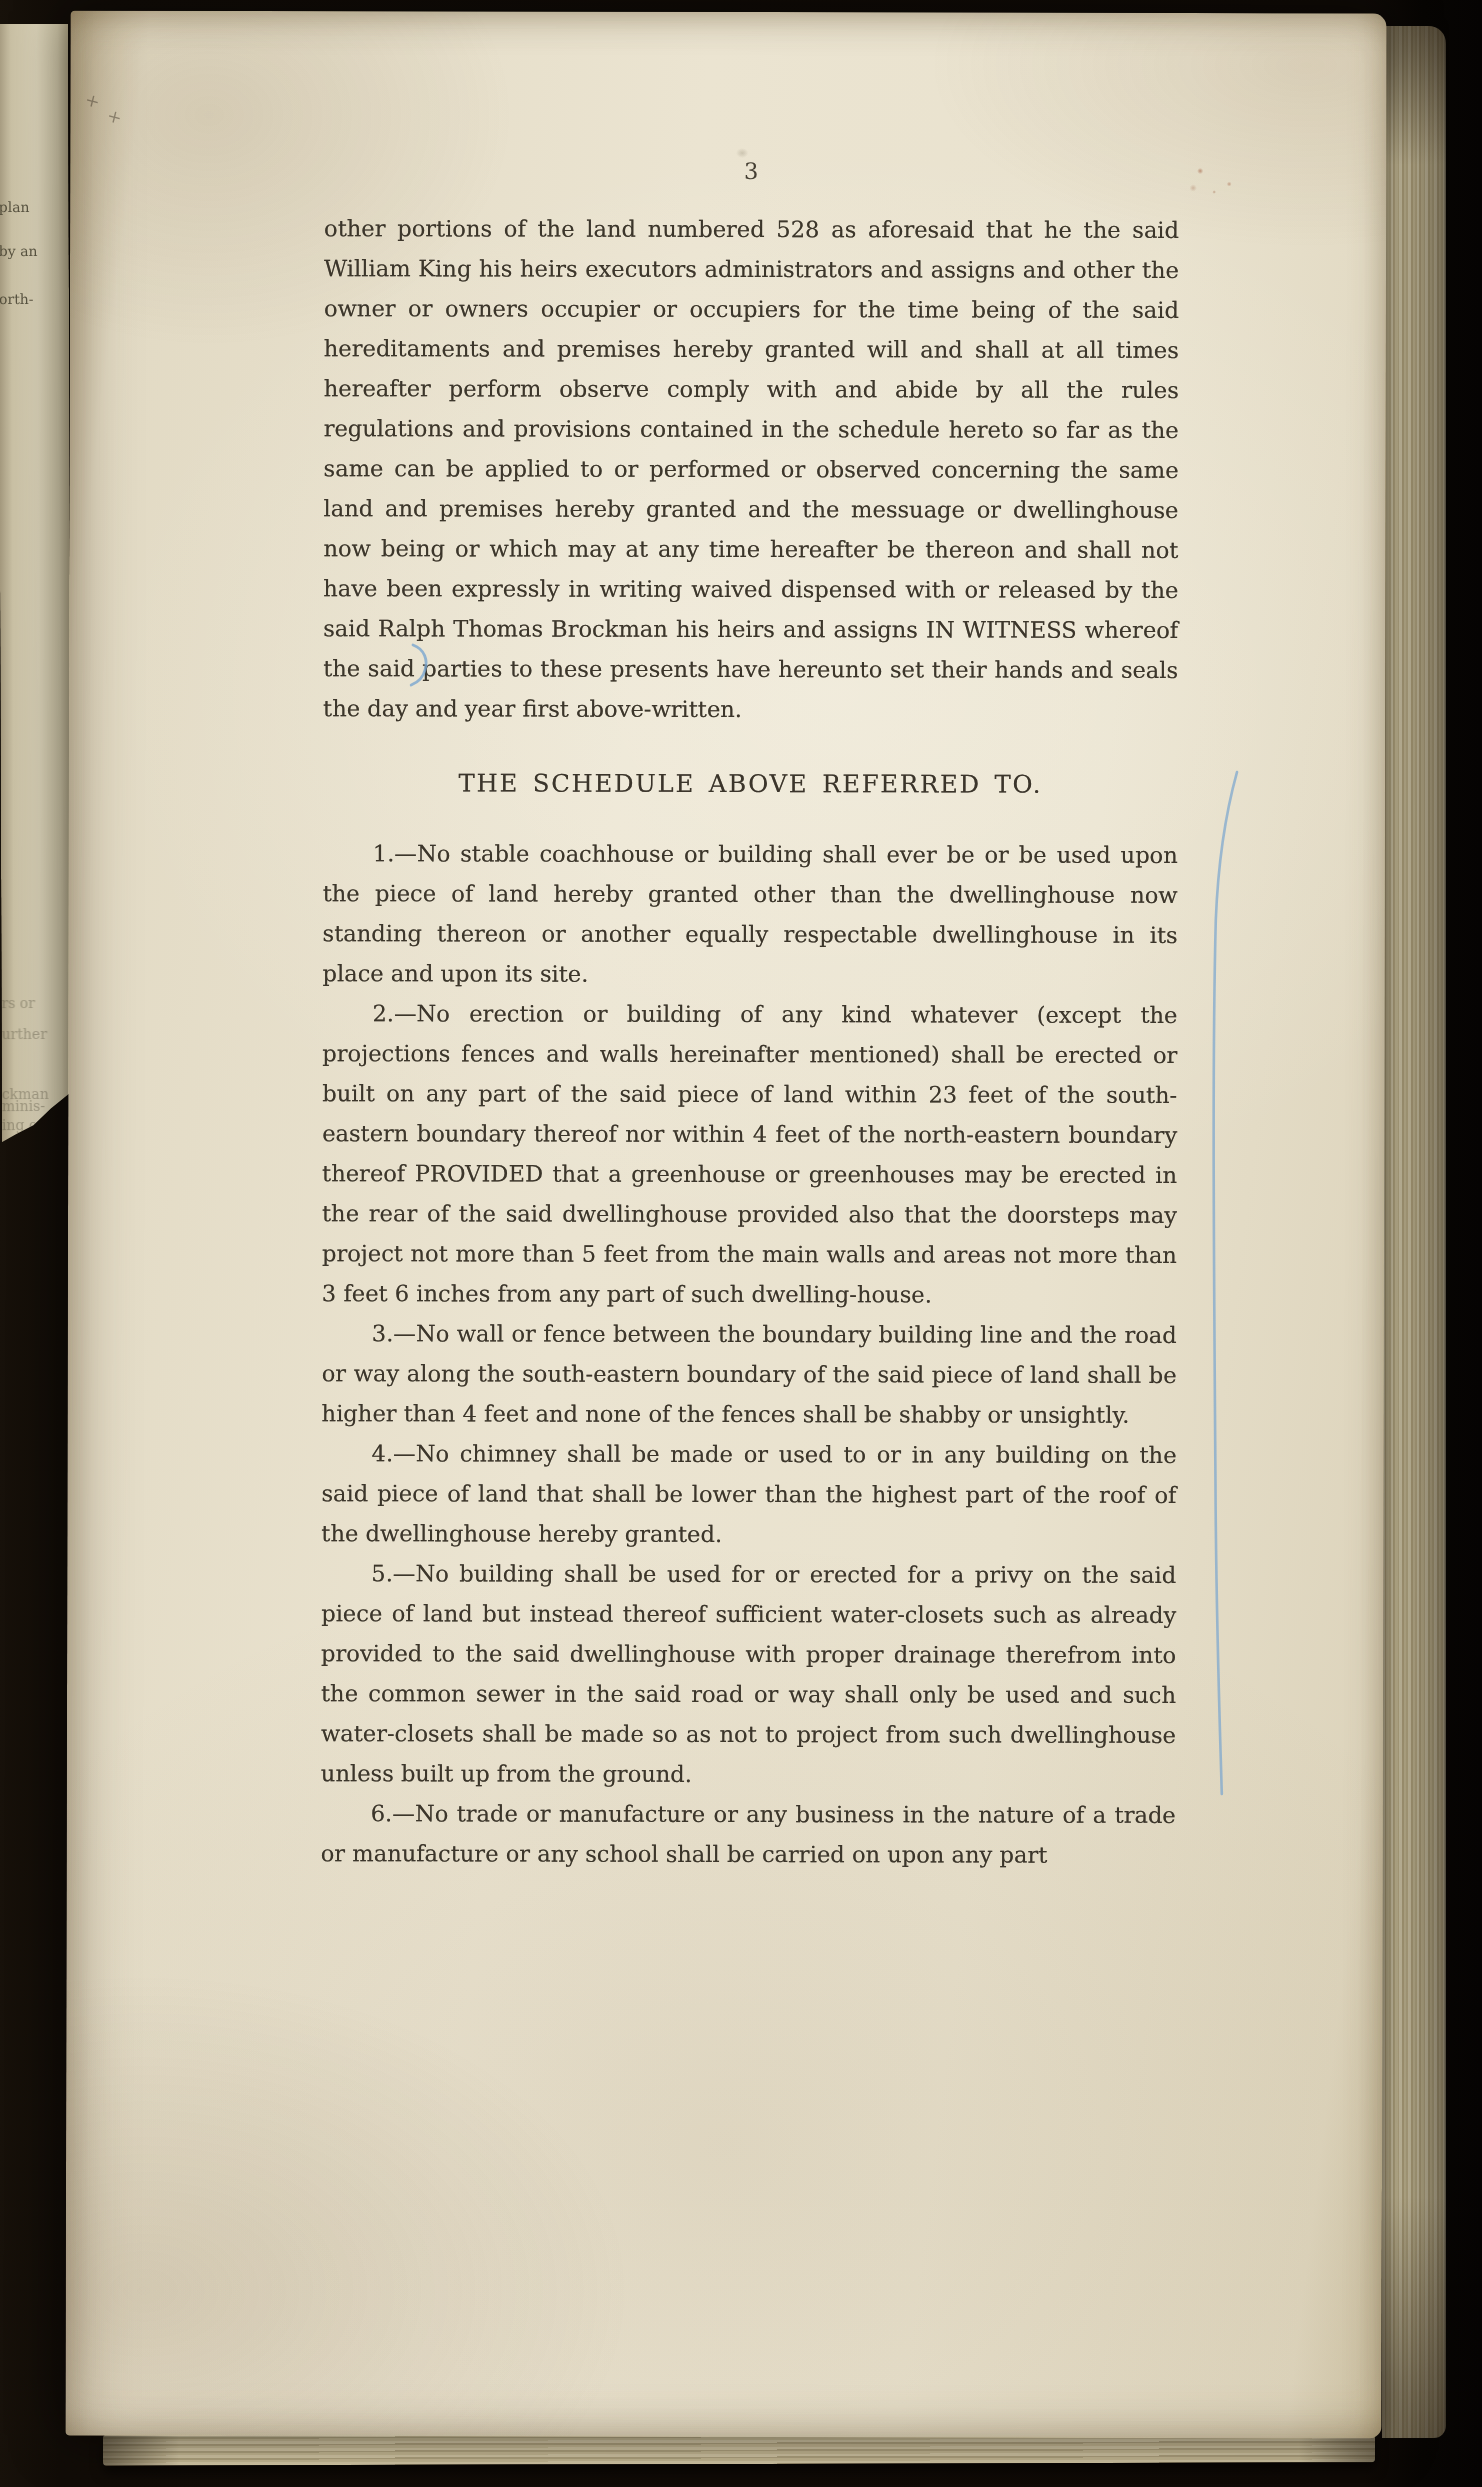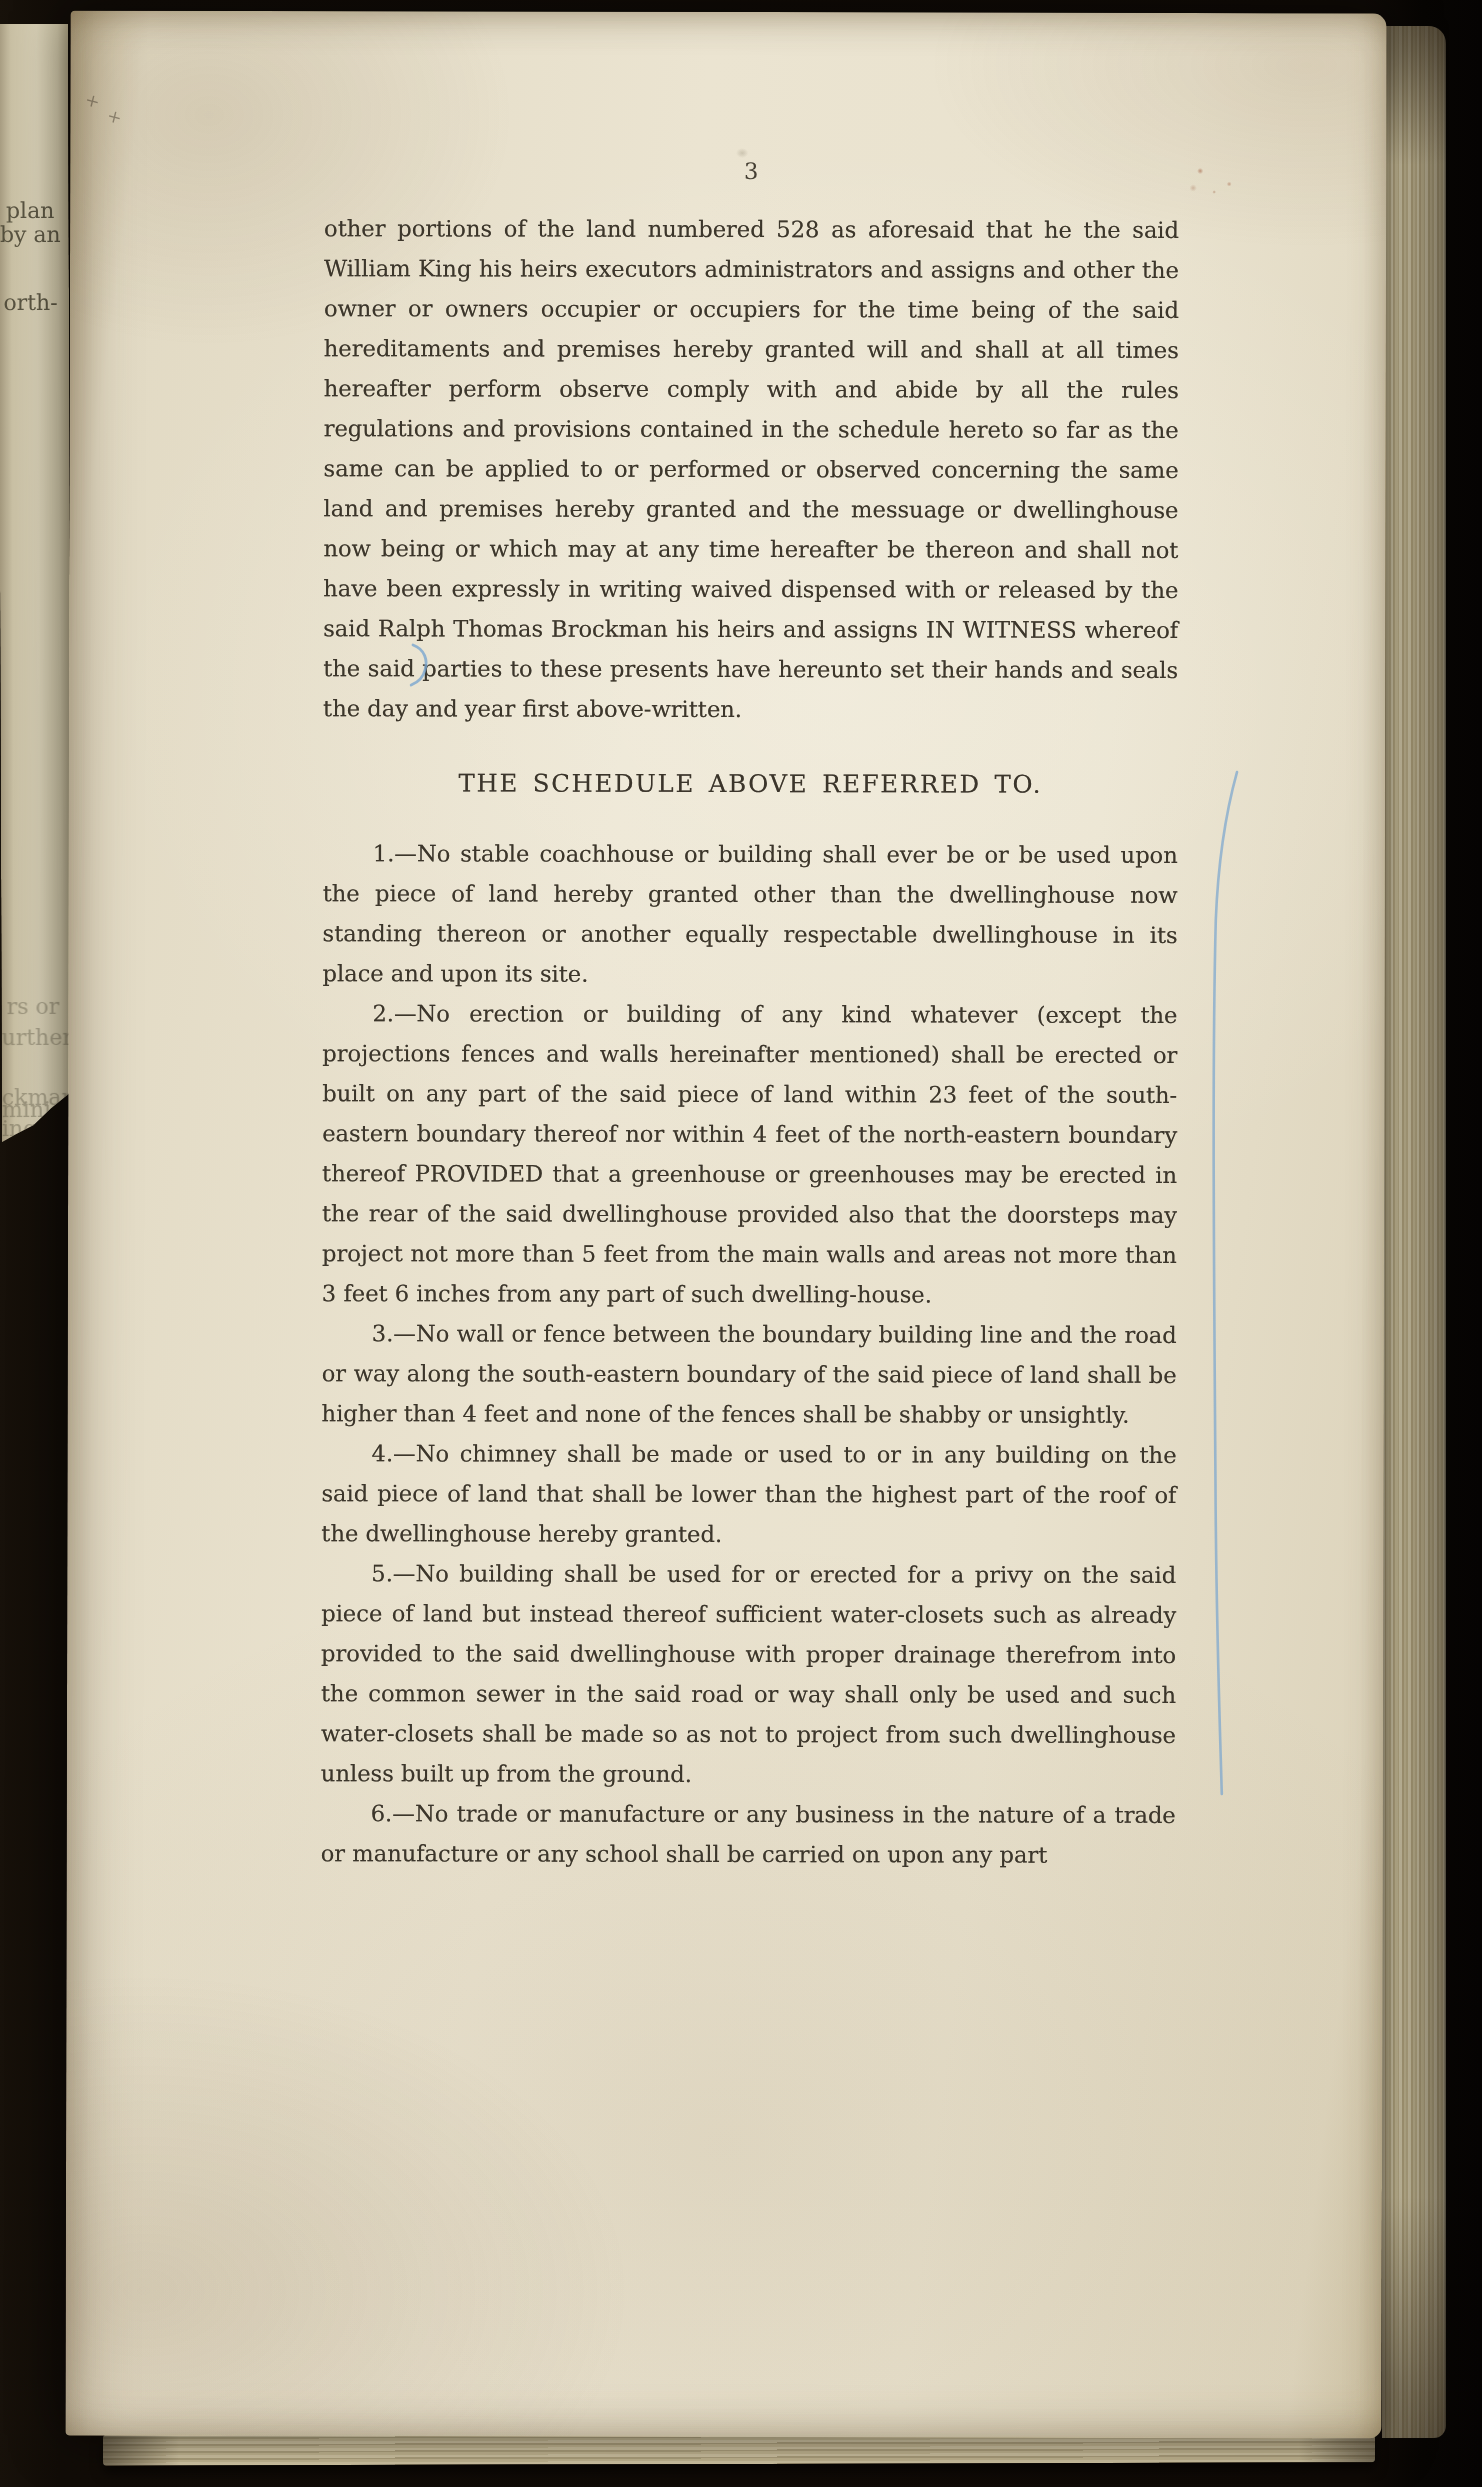--- a/index.html
+++ b/index.html
@@ -18,22 +18,22 @@
     position:absolute;left:0;top:24.4px;width:70px;height:1118px;
     background:linear-gradient(90deg,#a His2%,#c9c0a4 18%);
     background:linear-gradient(90deg,#a2977c 0%,#c9c0a4 18%,#d7cfb5 55%,#cdc4a6 85%,#b4a989 100%);
     clip-path:polygon(0 0,100% 0,100% 95.5%,70% 97%,45% 98.5%,20% 99.3%,0 100%);
     transform:rotate(-0.2deg);
     overflow:hidden;
     z-index:1;
   }
   .frag{
     position:absolute;right:0;width:100%;
-    text-align:center;padding-right:7px;box-sizing:border-box;
-    font-size:22px;line-height:1;color:#45402f;
+    text-align:left;padding-right:7px;box-sizing:border-box;
+    font-size:14px;line-height:1;color:#45402f;
     white-space:nowrap;
   }
   .frag.clear{opacity:.85;}
   .frag.faint{opacity:.34;filter:blur(0.5px);margin-left:37px;}
 
   
   .page{
     position:absolute;left:68px;top:12.2px;width:1316px;height:2425px;
     border-radius:4.4px 14px 12.2px 4.4px;
     background:
@@ -115,21 +115,21 @@
     z-index:1;
   }
 </style>
 </head>
 <body>
 
 <div class="scene">
 
   <div class="adjacent-page">
     <span class="frag clear" style="top:176px">plan</span>
-    <span class="frag clear" style="top:200px">by an</span>
+    <span class="frag clear" style="top:220px">by an</span>
     <span class="frag clear" style="top:268px">orth-</span>
     <span class="frag faint" style="top:972px">rs or</span>
     <span class="frag faint" style="top:1003px">urther</span>
     <span class="frag faint" style="top:1075px">minis-</span>
     <span class="frag faint" style="top:1063px">ckman</span>
     <span class="frag faint" style="top:1094px">ing of</span>
   </div>
 
   <div class="page">
     <div class="stains"></div>

